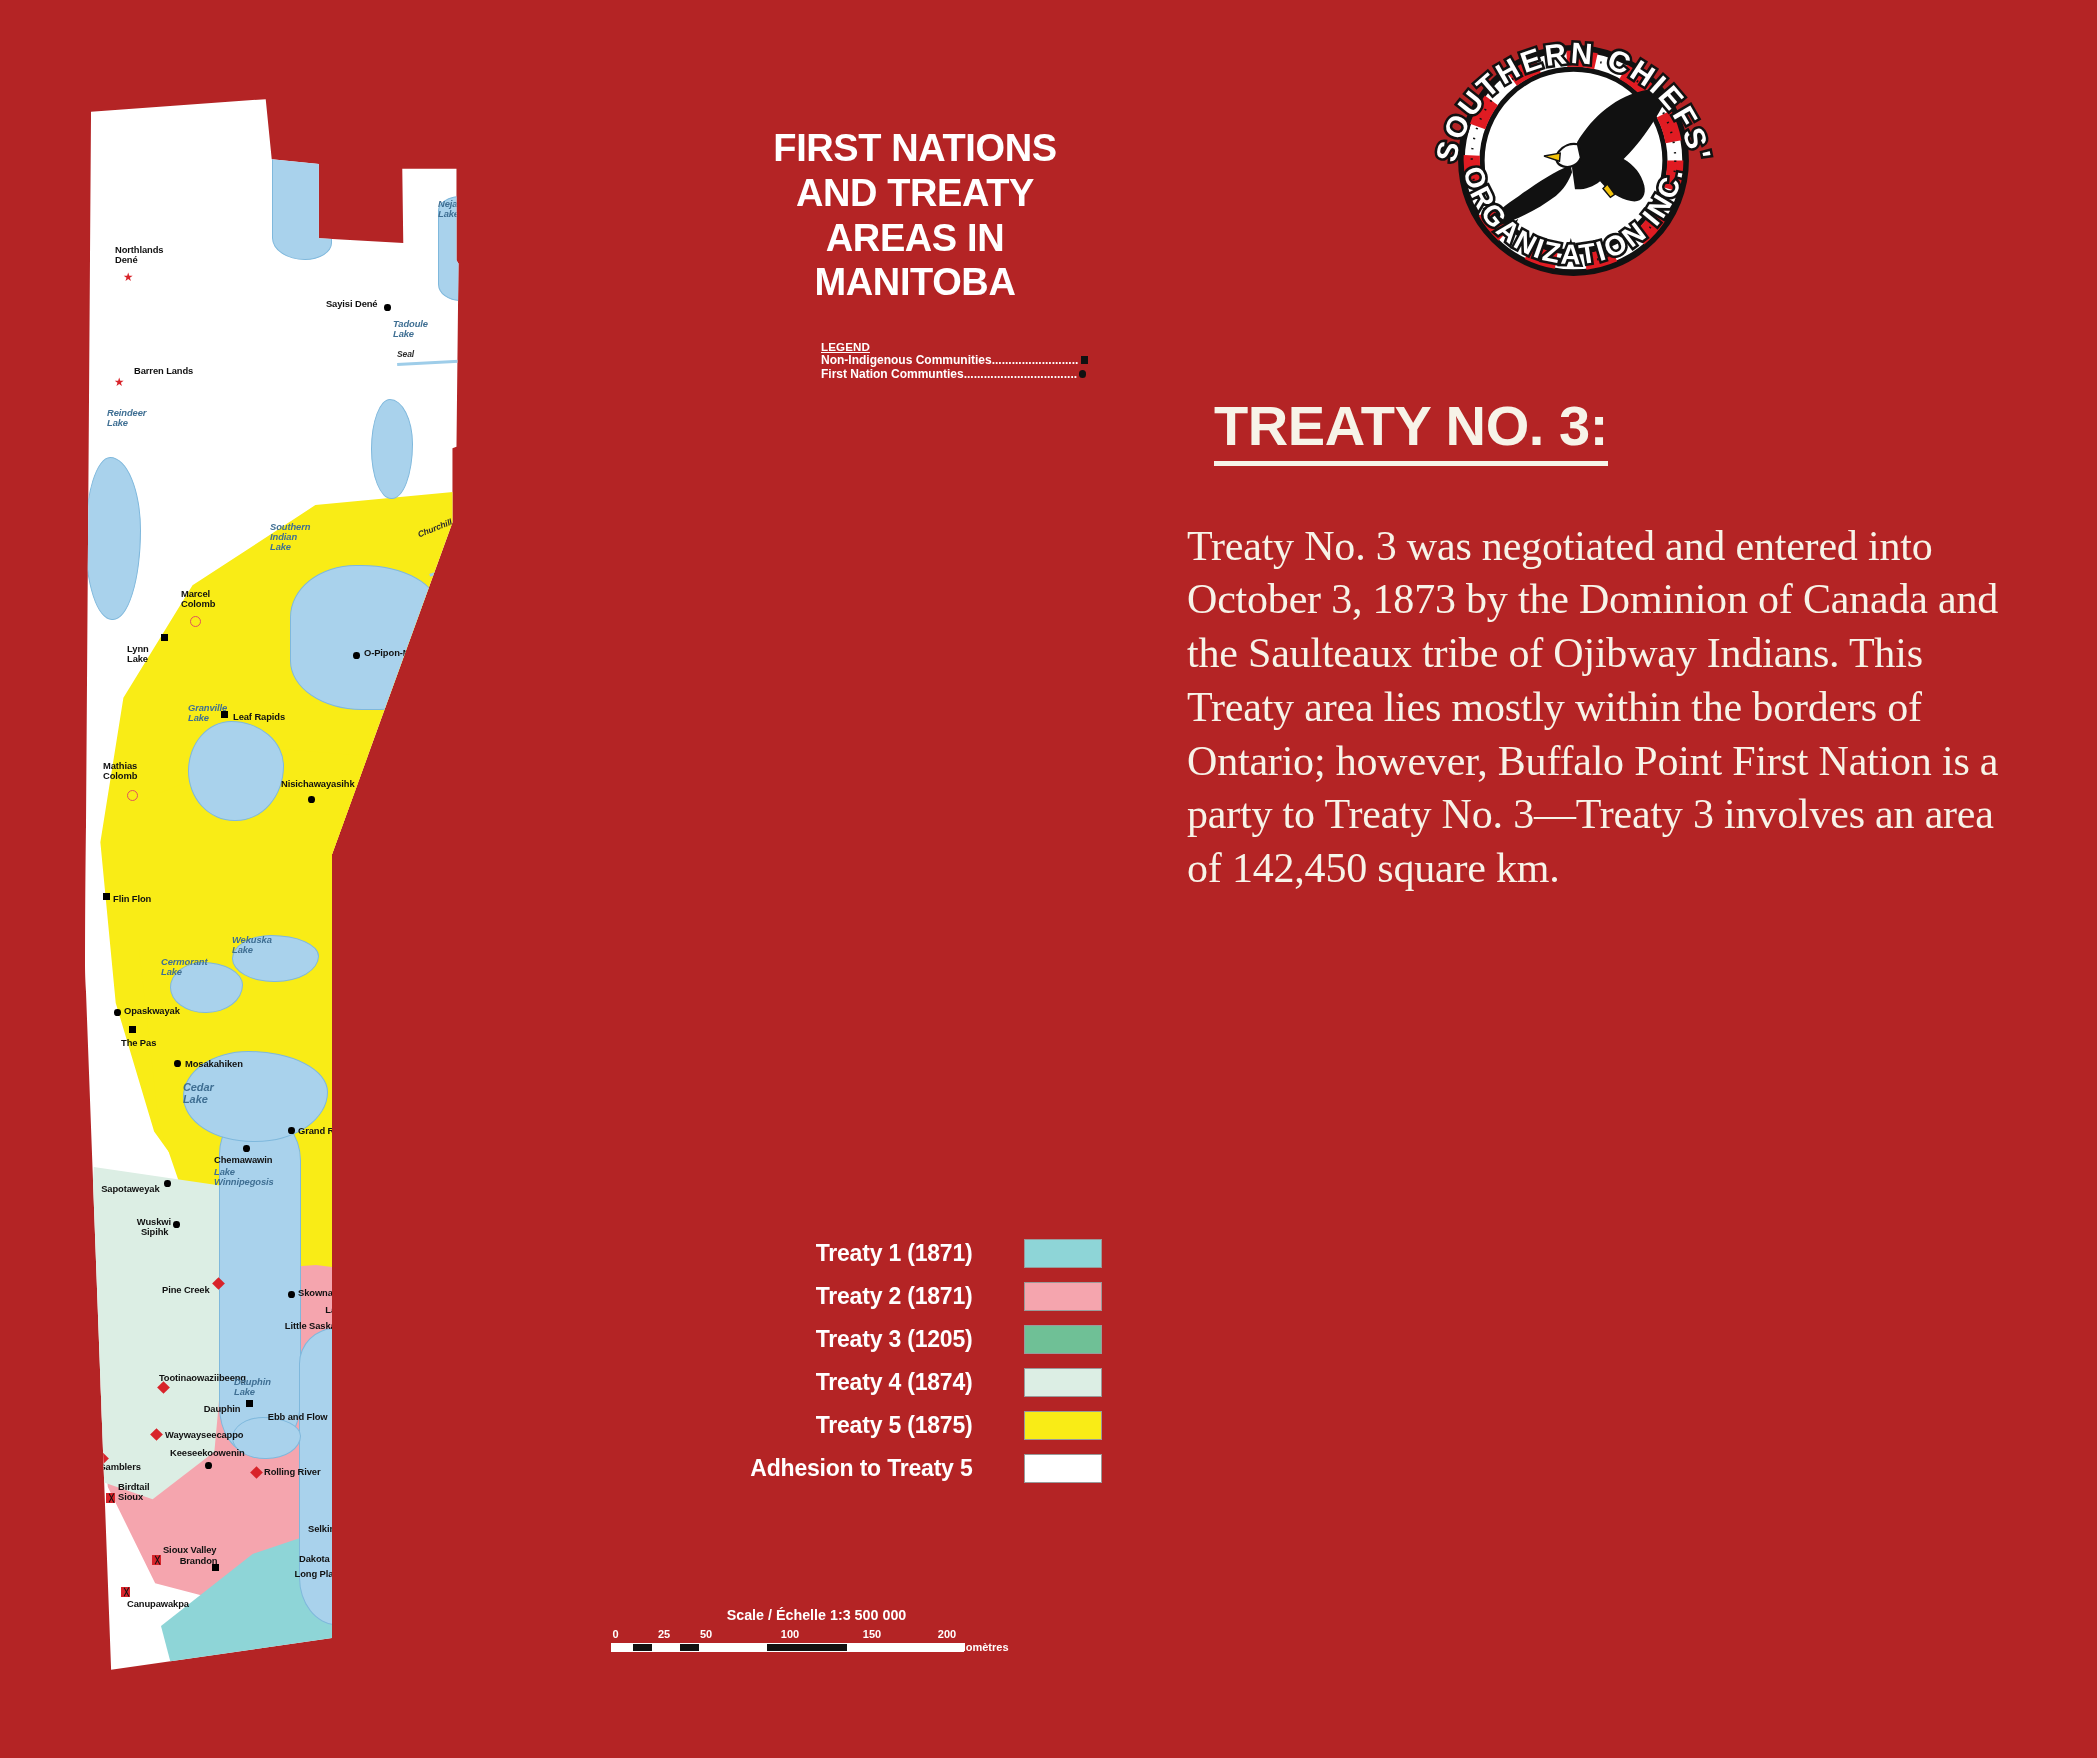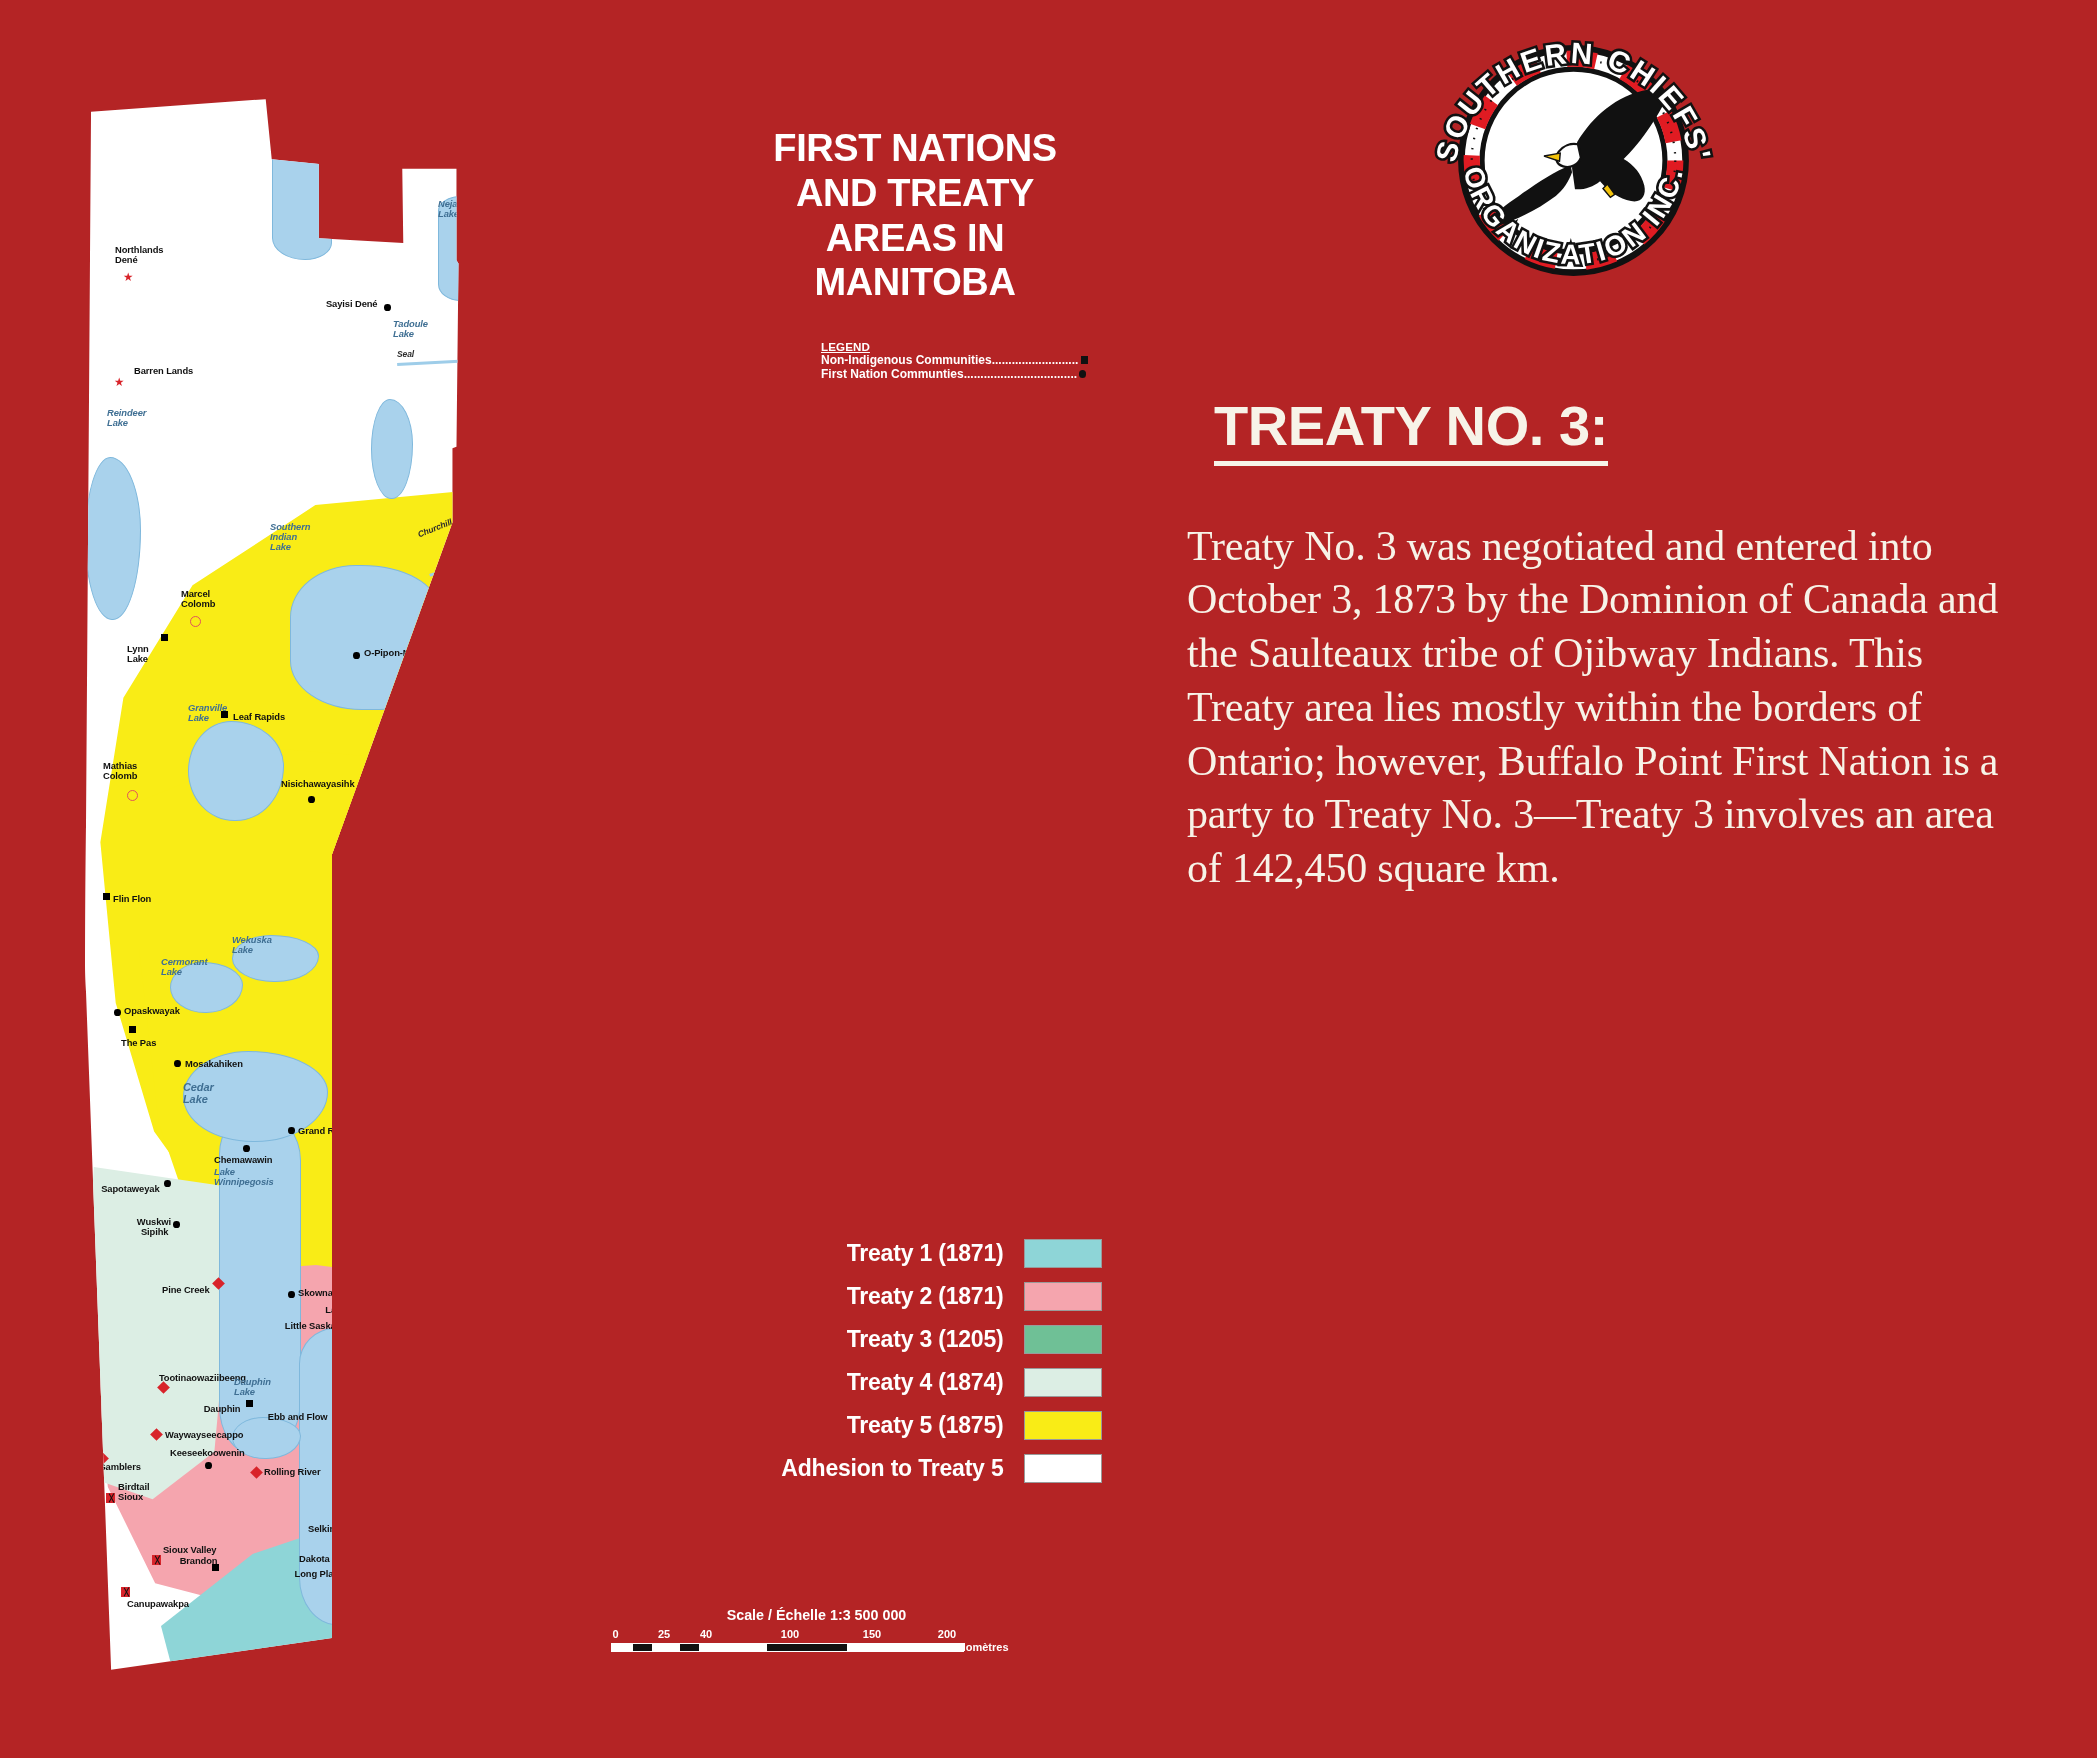--- a/index.html
+++ b/index.html
@@ -71,21 +71,21 @@
   }
   #map-legend{position:absolute;left:821px;top:340px;width:312px;color:#fff;}
   #map-legend .lgd-title{font-size:11.6px;font-weight:bold;text-decoration:underline;letter-spacing:0.1px;}
   #map-legend .lgd-row{font-size:12px;font-weight:bold;display:flex;align-items:center;white-space:nowrap;}
   #map-legend .lgd-row .lead{overflow:hidden;}
   #map-legend .marker-sq{display:inline-block;width:7.1px;height:7.1px;background:#111;margin-left:2.2px;}
   #map-legend .marker-dot{display:inline-block;width:7.1px;height:7.1px;background:#111;border-radius:50%;margin-left:2.2px;}
 
   
   #treaty-legend{position:absolute;left:598px;top:1232px;width:504px;}
-  .tl-row{display:flex;align-items:center;justify-content:flex-end;height:43px;}
+  .tl-row{display:flex;align-items:center;justify-content:flex-end;height:43px;gap:31px;}
   .tl-label{color:#fff;font-size:23px;font-weight:bold;text-align:right;letter-spacing:-0.2px;}
   .tl-swatch{width:78px;height:29.5px;margin-left:20.5px;border:0.9px solid #9a9a9a;box-sizing:border-box;}
 
   
   #scale-block{position:absolute;left:611px;top:1607px;width:393px;color:#fff;}
   #scale-block .sc-title{font-size:14.3px;font-weight:bold;text-align:center;margin-left:18px;}
   .sc-nums{position:relative;height:15px;margin-top:5.4px;}
   .sc-nums span{position:absolute;font-size:11px;font-weight:bold;transform:translateX(-50%);}
   .sc-bar{position:relative;height:9px;background:#fff;border:0.4px solid #fff;box-sizing:border-box;width:353px;}
   .sc-bar i{position:absolute;top:0;height:100%;background:#111;}
@@ -426,21 +426,21 @@
       <span class="tl-label">Adhesion to Treaty 5</span>
       <span class="tl-swatch" style="background: rgb(255, 255, 255);"></span>
     </div>
   </div>
 
   <div id="scale-block">
     <div class="sc-title">Scale / Échelle  1:3 500 000</div>
     <div class="sc-nums">
       <span style="left:4.5px;">0</span>
       <span style="left:53px;">25</span>
-      <span style="left:95px;">40</span>
+      <span style="left:95px;">50</span>
       <span style="left:179px;">100</span>
       <span style="left:261px;">150</span>
       <span style="left:336px;">200</span>
     </div>
     <div class="sc-bar">
       <i style="left:21.4px;width:19px;"></i>
       <i style="left:68px;width:19px;"></i>
       <i style="left:155px;width:80px;"></i>
     </div>
     <span class="km">Kilomètres</span>

